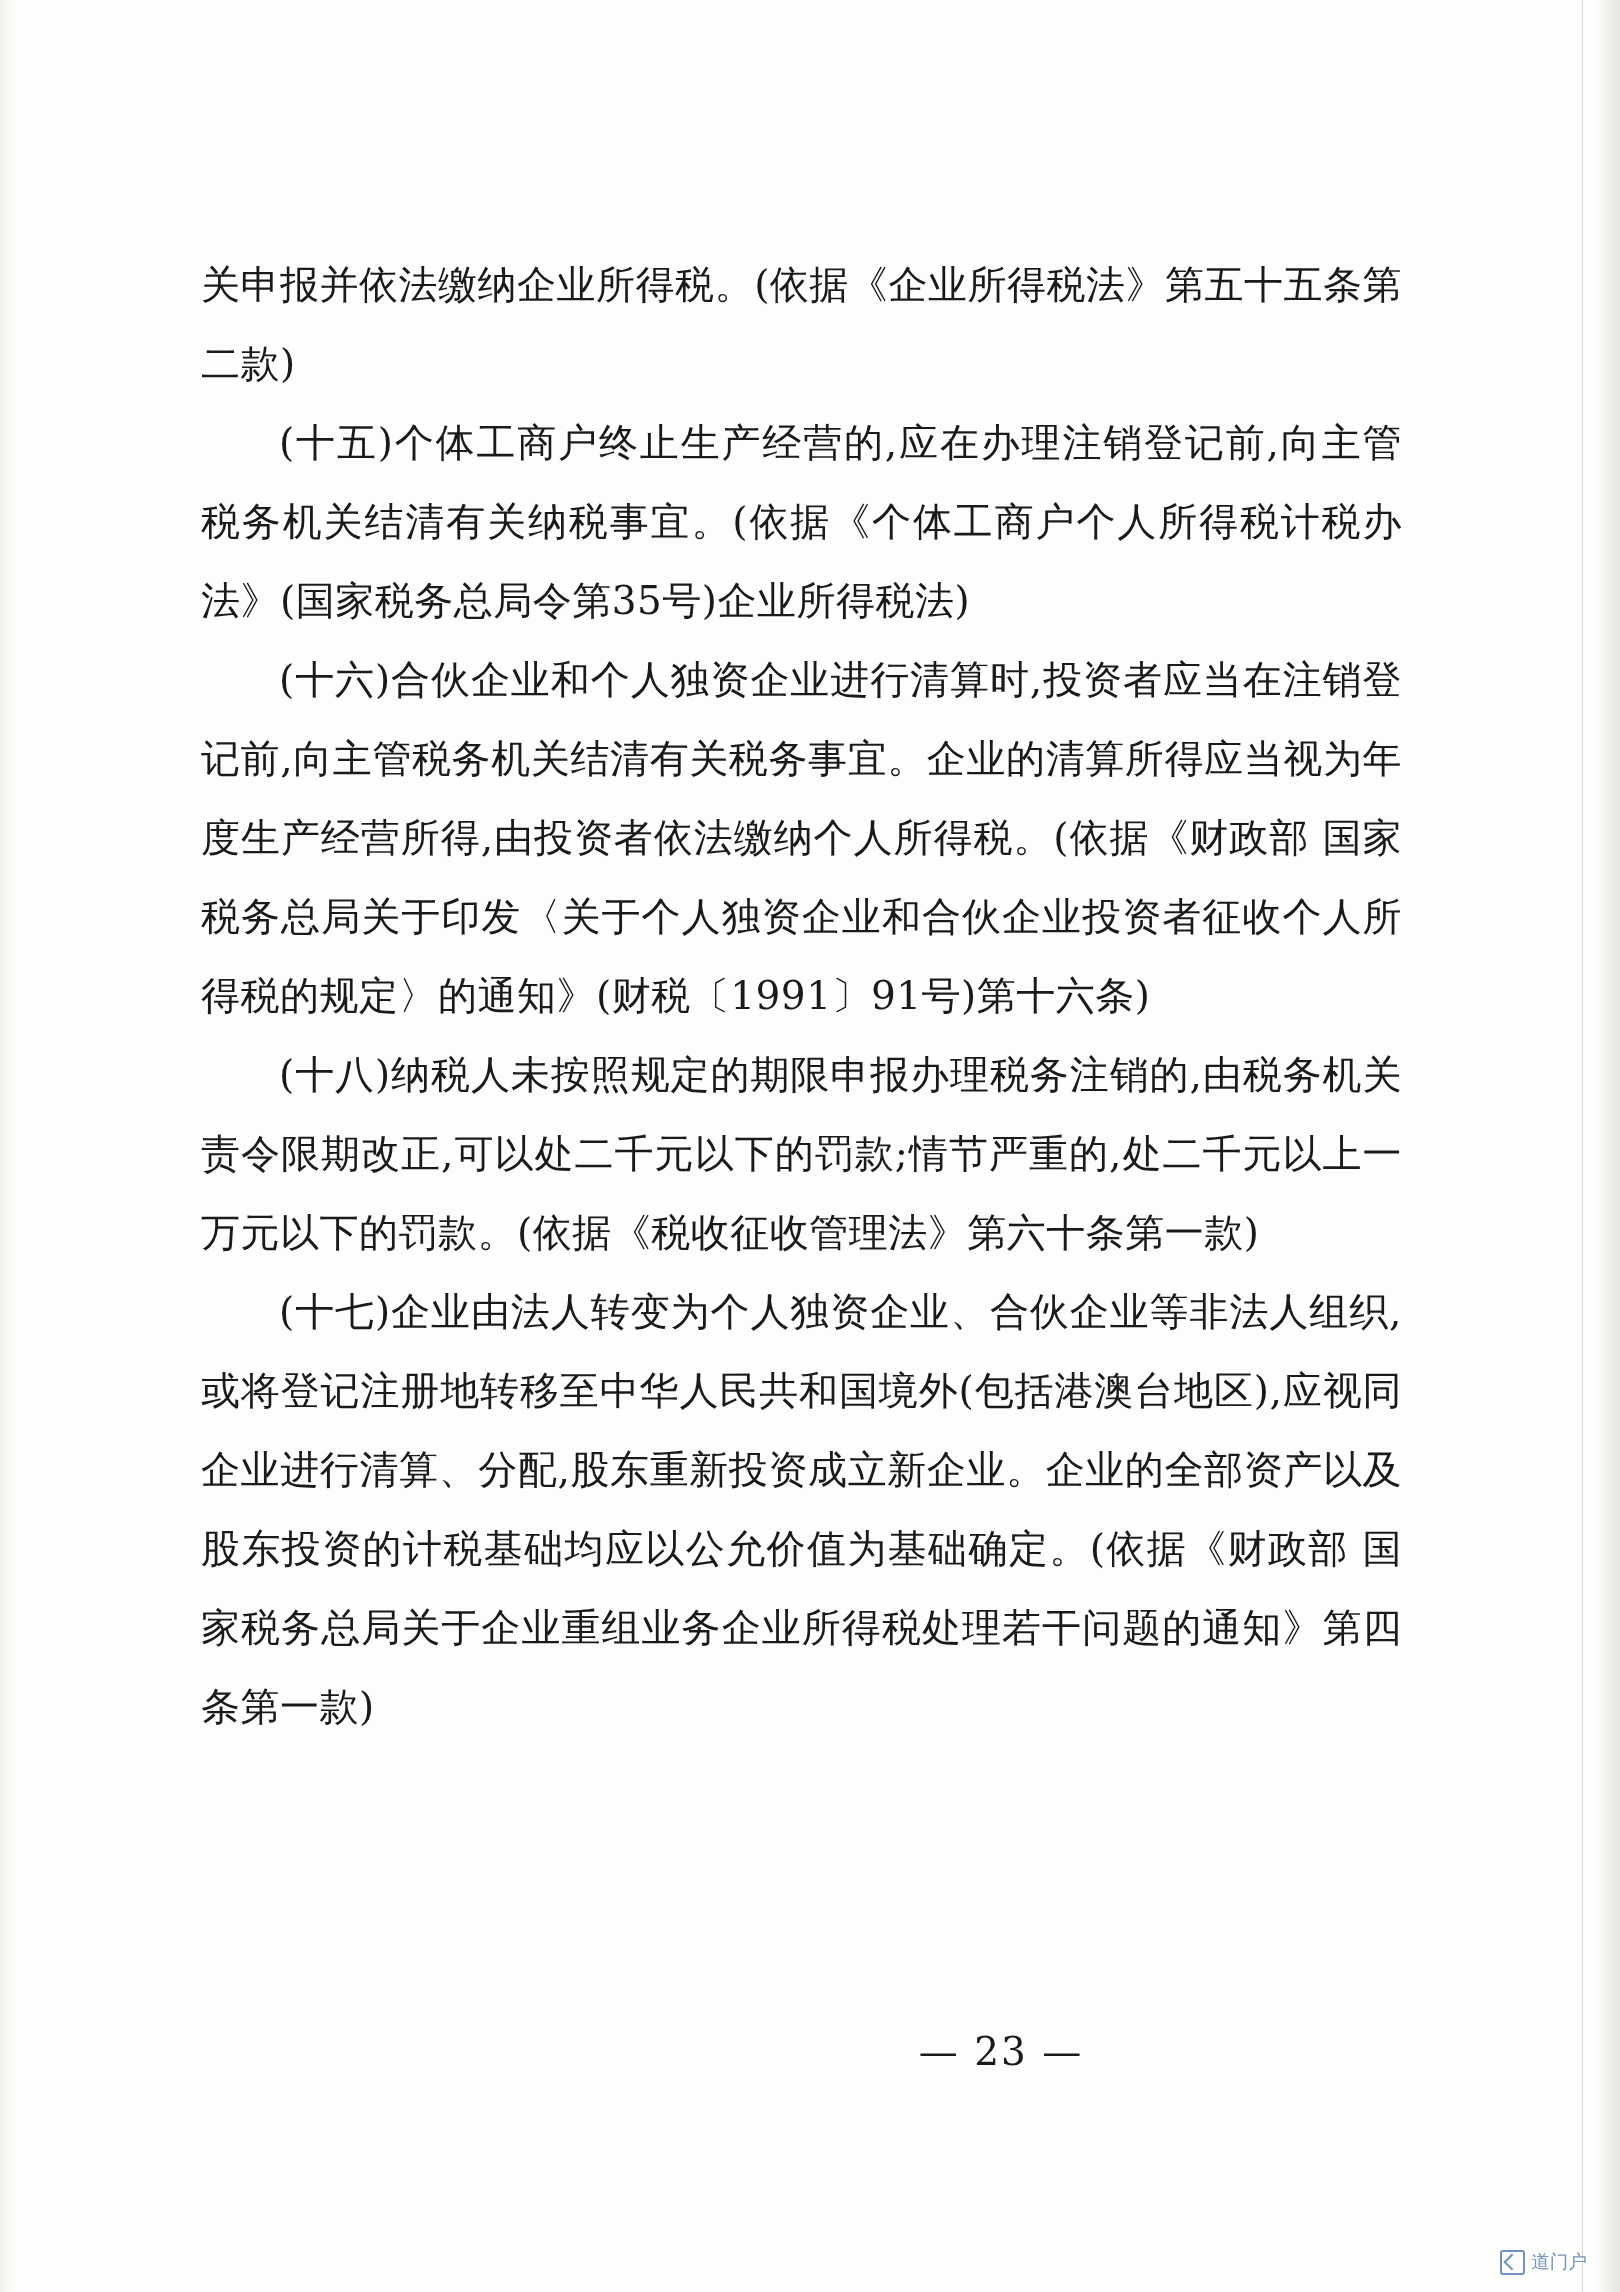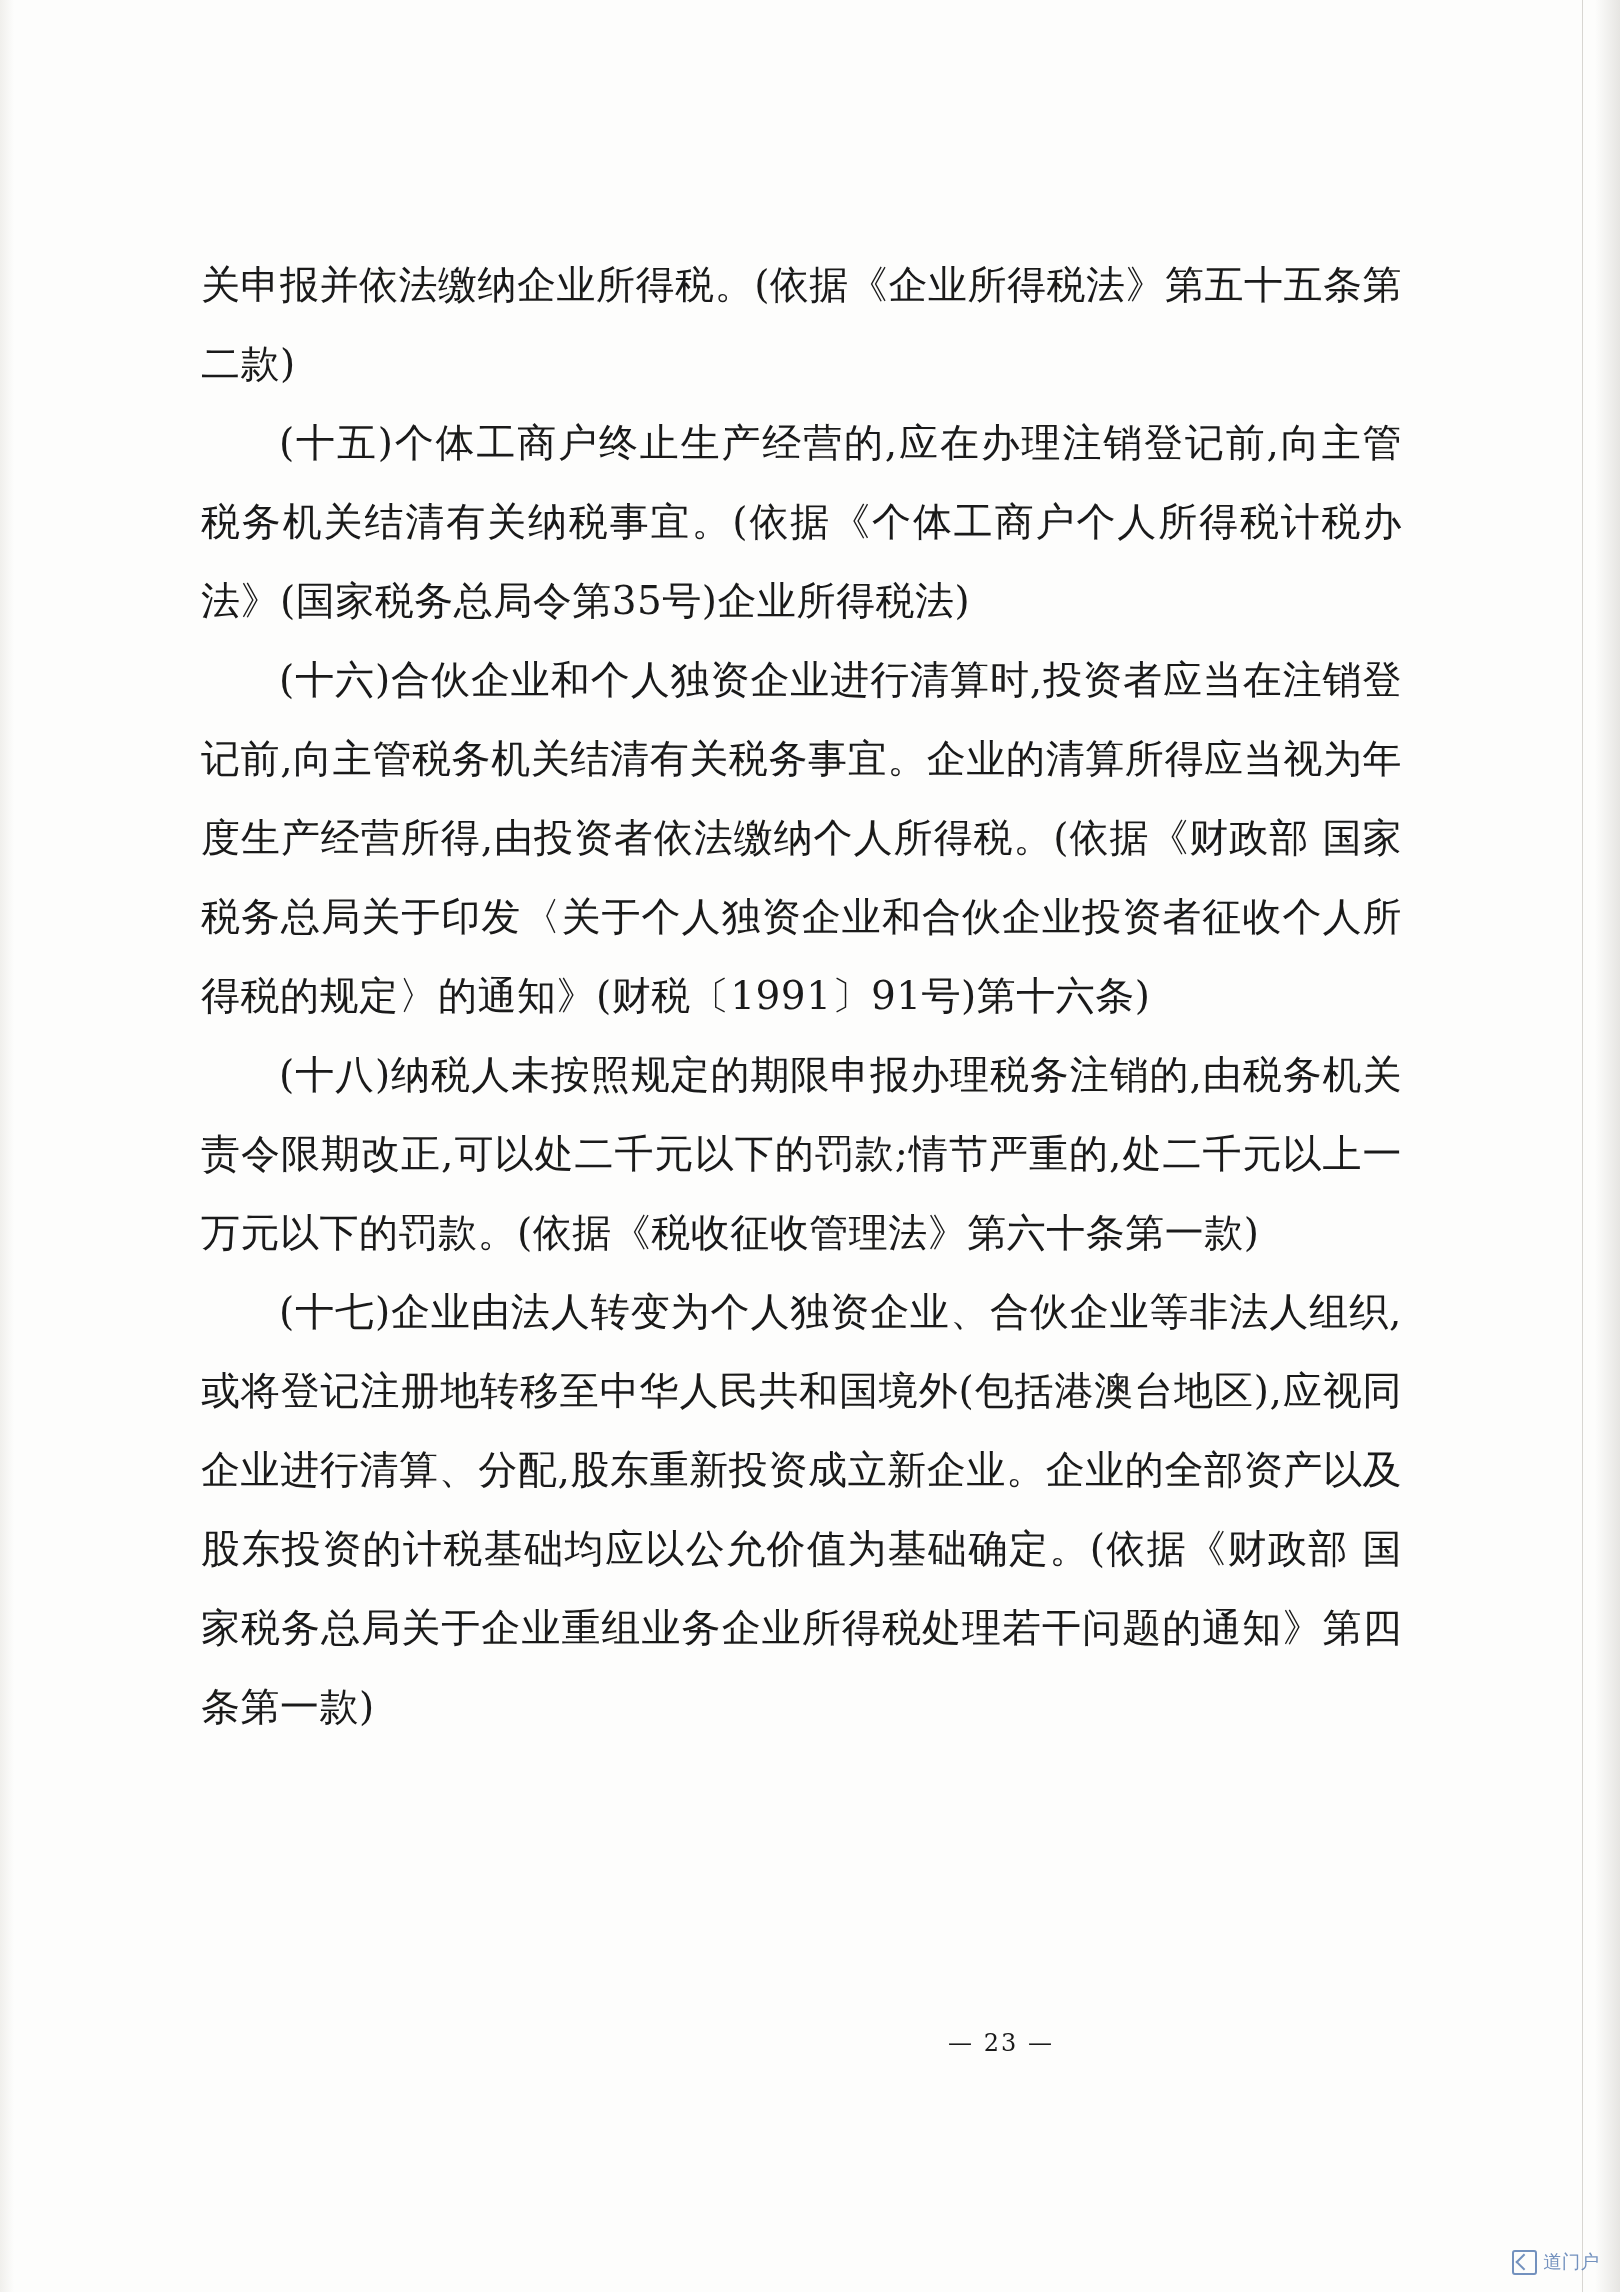--- a/index.html
+++ b/index.html
@@ -63,31 +63,31 @@
   }
   p.indent {
     text-indent: 78px;
   }
   .page-number {
     position: absolute;
     left: 0;
     right: 0;
     top: 2029px;
     text-align: center;
-    font-size: 24px;
+    font-size: 39px;
     color: #1a1a1a;
     letter-spacing: 2px;
   }
   .page-number .pn-inner {
     display: inline-block;
     margin-left: 382px;
   }
   .watermark {
     position: absolute;
-    right: 21px;
+    right: 33px;
     bottom: 17.6px;
     display: flex;
     align-items: center;
     gap: 5.9px;
     color: #5b7fb4;
     font-size: 18.6px;
     font-family: "Liberation Sans", sans-serif;
     opacity: 0.85;
   }
   .watermark .wm-mark {

